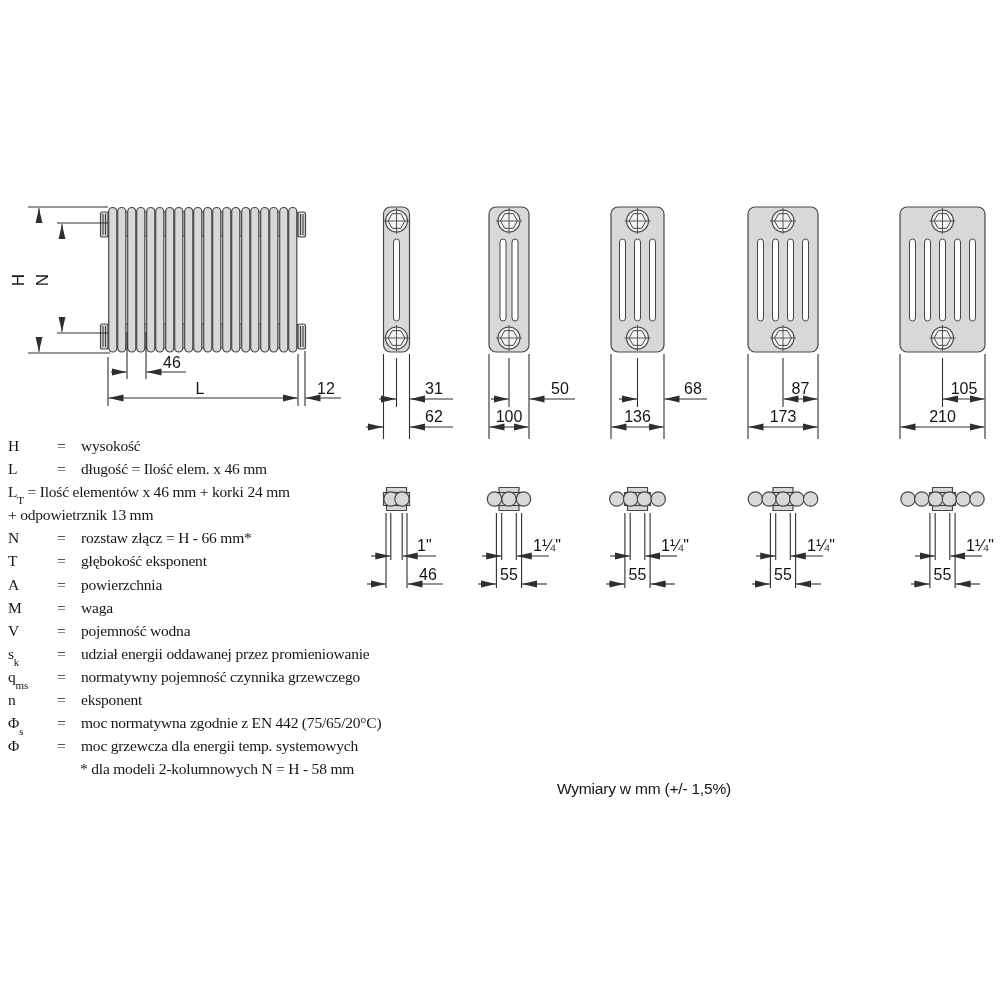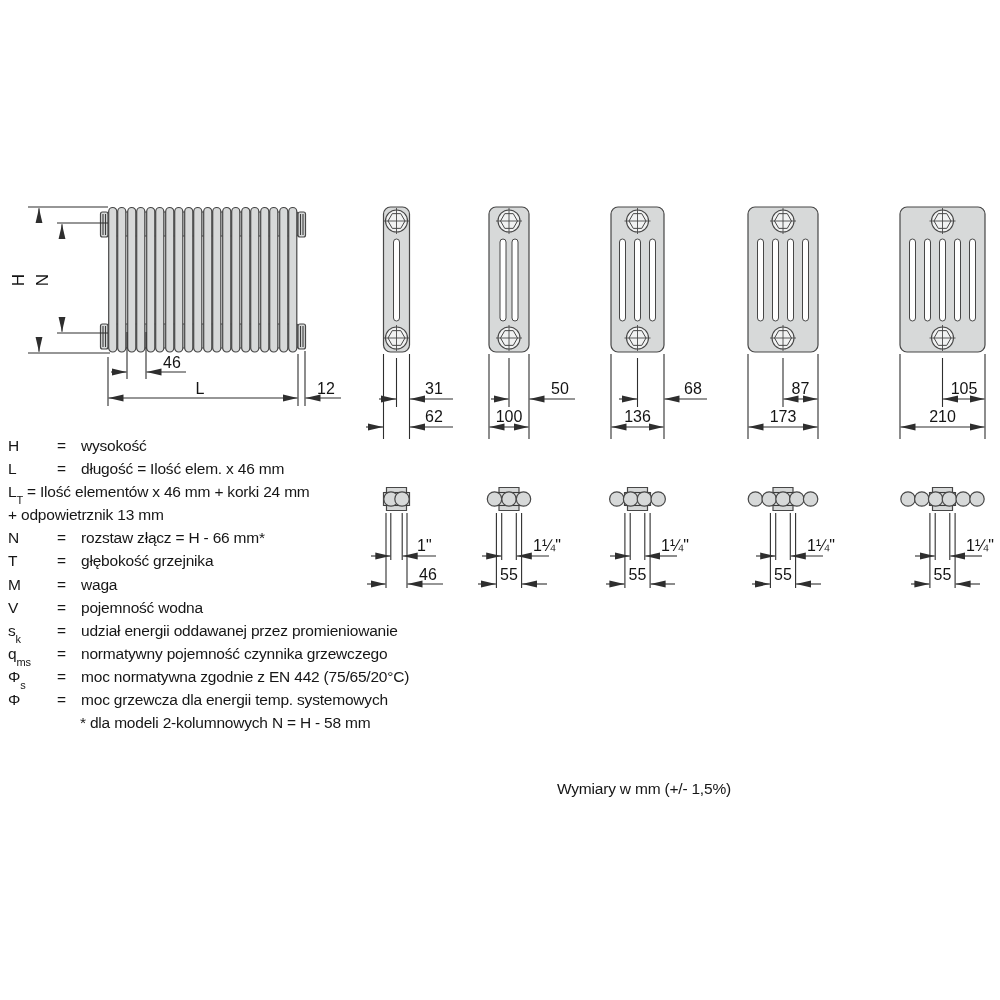--- a/index.html
+++ b/index.html
@@ -9,21 +9,21 @@
   .ln{stroke:#3c3c3c;stroke-width:1.1;fill:none;}
   .dim{stroke:#2e2e2e;stroke-width:1.1;fill:none;}
   .body{fill:#d7d9d9;stroke:#474747;stroke-width:1.2;}
   .slotfill{fill:#ffffff;stroke:#474747;stroke-width:1;}
   .plugc{fill:#f1f2f2;stroke:#474747;stroke-width:1.1;}
   .hex{fill:none;stroke:#474747;stroke-width:1;}
   .cross{stroke:#474747;stroke-width:0.9;}
   .dimtxt{font-family:"Liberation Sans",sans-serif;font-size:16px;fill:#141414;}
   .axtxt{font-family:"Liberation Sans",sans-serif;font-size:17px;fill:#141414;}
   #legend{position:absolute;left:8px;top:434px;width:480px;font-size:15.5px;
-          letter-spacing:-0.2px;}
+          letter-spacing:-0.2px;font-family:Liberation Serif, serif;}
   .lrow{height:23.1px;line-height:23.1px;white-space:nowrap;}
   .lsym{display:inline-block;width:49px;}
   .leq{display:inline-block;width:24px;}
   sub{font-size:11px;position:relative;top:3px;line-height:0;}
   .indent{padding-left:72px;}
   #note{position:absolute;left:557px;top:780px;font-size:15.5px;letter-spacing:-0.2px;text-align:right;}
 </style>
 </head>
 <body>
 
@@ -288,24 +288,26 @@
     <text class="dimtxt" x="942.5" y="580" text-anchor="middle">55</text>
   </g>
 </svg>
 
   <div id="legend">
     <div class="lrow"><span class="lsym"><span>H</span><sub></sub></span><span class="leq">=</span><span>wysokość</span></div>
     <div class="lrow"><span class="lsym"><span>L</span><sub></sub></span><span class="leq">=</span><span>długość = Ilość elem. x 46 mm</span></div>
     <div class="lrow"><span><span>L</span><sub>T</sub></span><span> = Ilość elementów x 46 mm + korki 24 mm</span></div>
     <div class="lrow"><span>+ odpowietrznik 13 mm</span></div>
     <div class="lrow"><span class="lsym"><span>N</span><sub></sub></span><span class="leq">=</span><span>rozstaw złącz = H - 66 mm*</span></div>
-    <div class="lrow"><span class="lsym"><span>T</span><sub></sub></span><span class="leq">=</span><span>głębokość grzejnika</span></div>
+    <div class="lrow"><span class="lsym"><span>T</span><sub></sub></span><span class="leq">=</span><span>głębokość eksponent</span></div>
+    <div class="lrow"><span class="lsym"><span>A</span><sub></sub></span><span class="leq">=</span><span>powierzchnia</span></div>
     <div class="lrow"><span class="lsym"><span>M</span><sub></sub></span><span class="leq">=</span><span>waga</span></div>
     <div class="lrow"><span class="lsym"><span>V</span><sub></sub></span><span class="leq">=</span><span>pojemność wodna</span></div>
     <div class="lrow"><span class="lsym"><span>s</span><sub>k</sub></span><span class="leq">=</span><span>udział energii oddawanej przez promieniowanie</span></div>
     <div class="lrow"><span class="lsym"><span>q</span><sub>ms</sub></span><span class="leq">=</span><span>normatywny pojemność czynnika grzewczego</span></div>
+    <div class="lrow"><span class="lsym"><span>n</span><sub></sub></span><span class="leq">=</span><span>eksponent</span></div>
     <div class="lrow"><span class="lsym"><span>Φ</span><sub>s</sub></span><span class="leq">=</span><span>moc normatywna zgodnie z EN 442 (75/65/20°C)</span></div>
     <div class="lrow"><span class="lsym"><span>Φ</span><sub></sub></span><span class="leq">=</span><span>moc grzewcza dla energii temp. systemowych</span></div>
     <div class="lrow indent"><span>* dla modeli 2-kolumnowych N = H - 58 mm</span></div>
   </div>
 
   <div id="note">Wymiary w mm (+/- 1,5%)</div>
 </div>
 
 </body></html>

